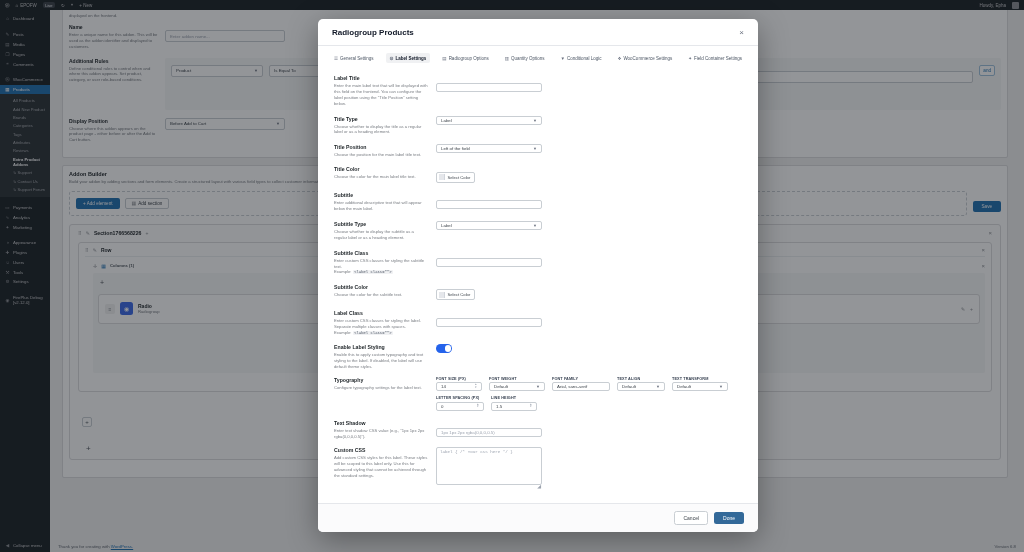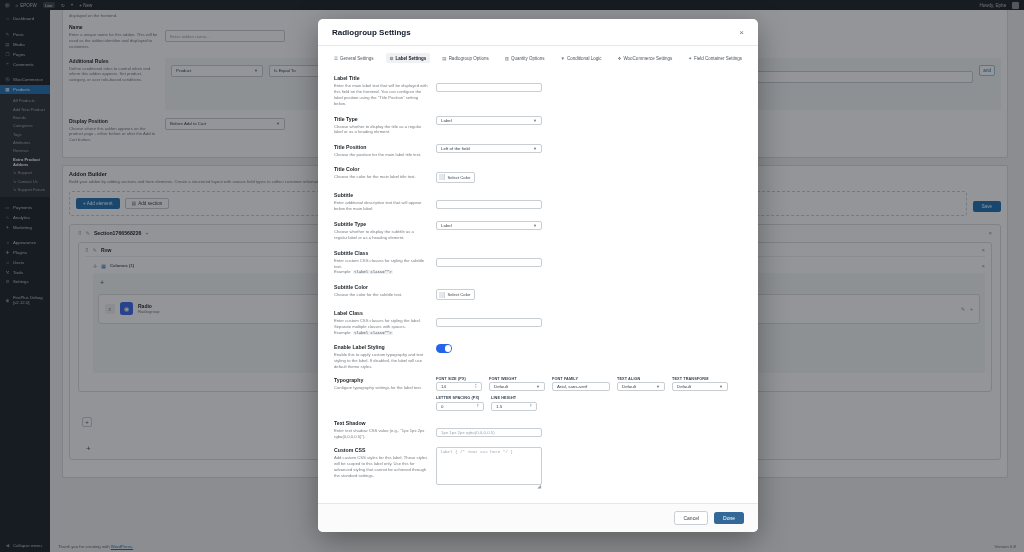--- a/index.html
+++ b/index.html
@@ -336,21 +336,21 @@
   <span>
     <span>Thank you for creating with </span><span class="link">WordPress.</span>
   </span>
   <span>Version 6.8</span>
 </div>
 
 <div class="overlay"></div>
 
 <div class="modal">
   <div class="m-header">
-    <div class="m-title">Radiogroup Settings</div>
+    <div class="m-title">Radiogroup Products</div>
     <div class="m-close">×</div>
   </div>
 
   <div class="m-tabs">
     <div class="m-tab">
         <span class="t-ico">☰</span>
         <span>General Settings</span>
       </div>
     <div class="m-tab active">
         <span class="t-ico">⚙</span>

